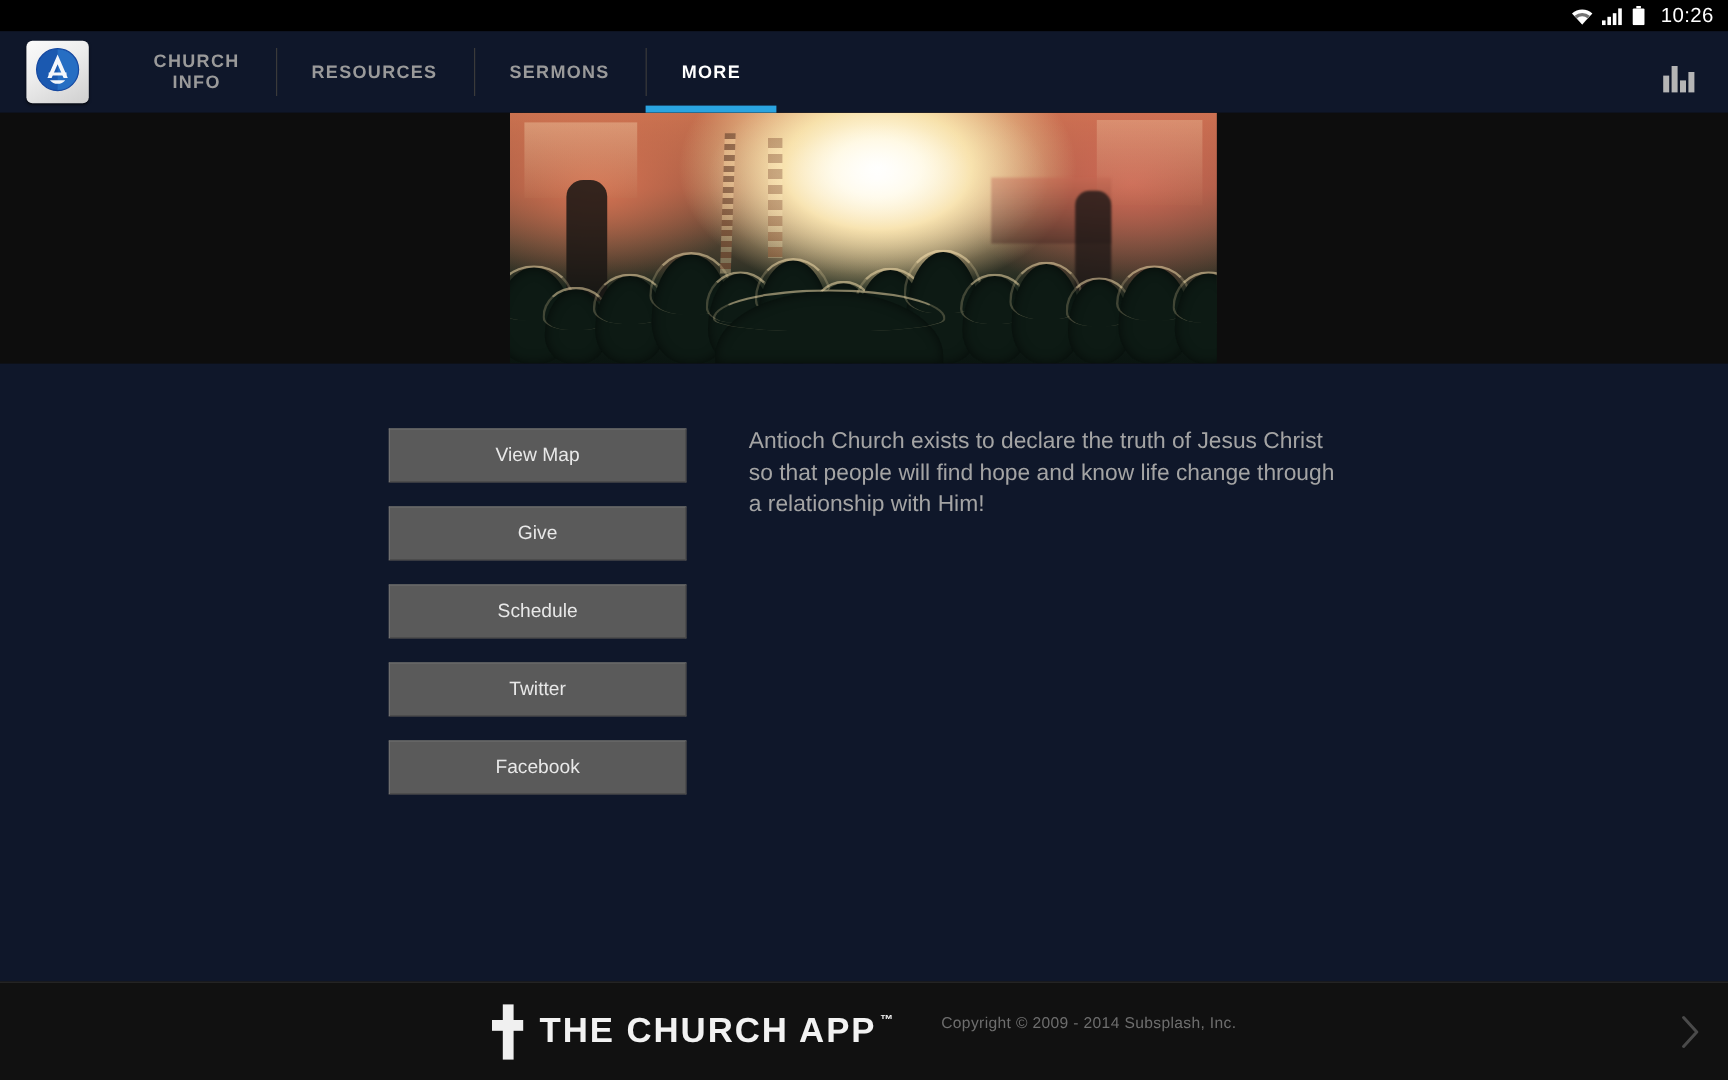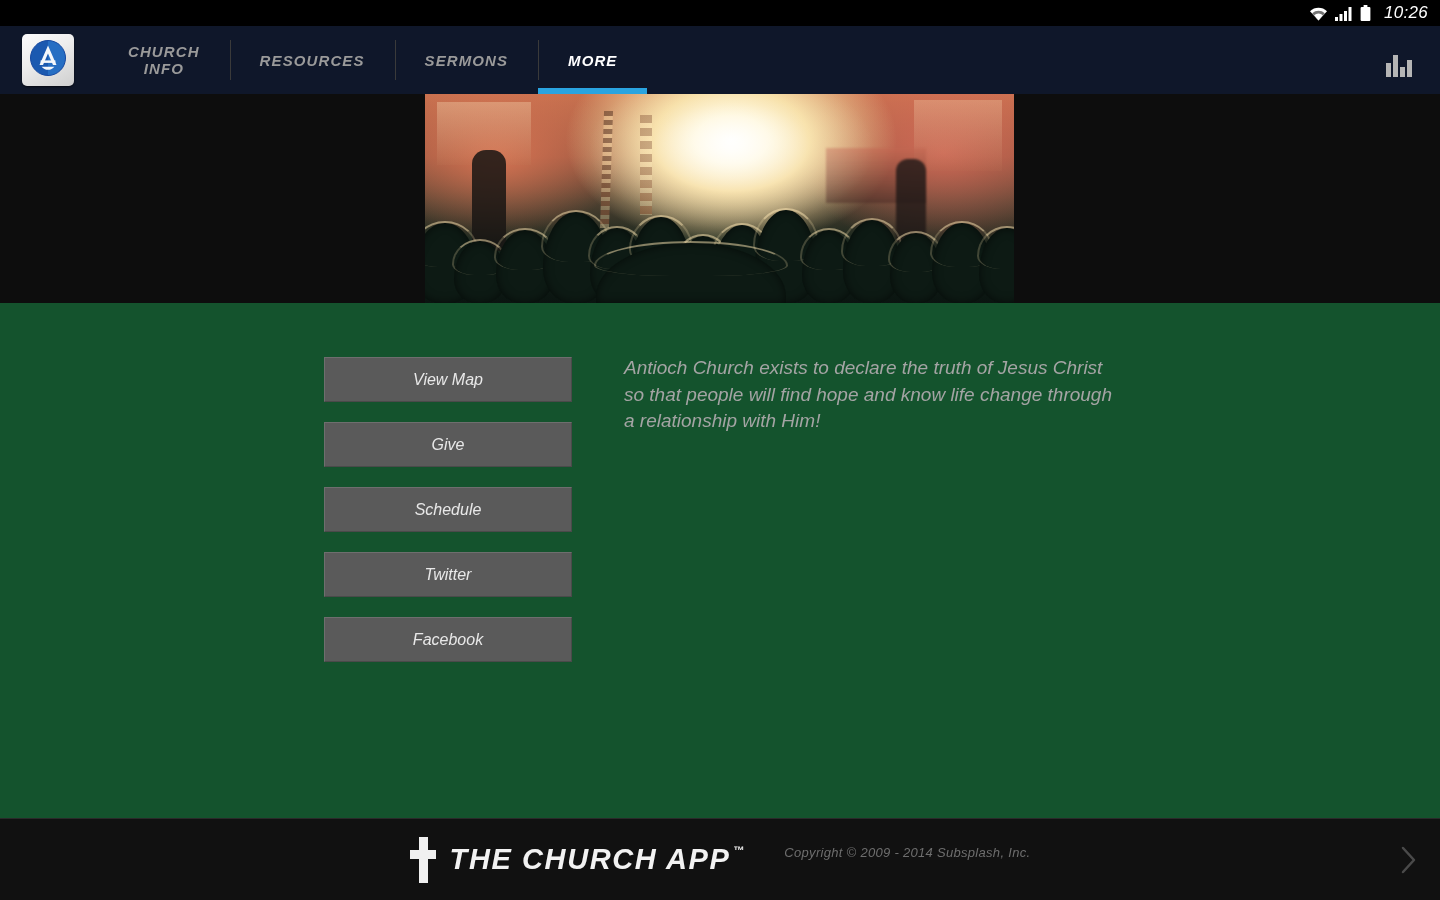--- a/index.html
+++ b/index.html
@@ -2,21 +2,21 @@
 <html><head>
 <meta charset="utf-8">
 <style>
   * { margin:0; padding:0; box-sizing:border-box; }
   html, body {
     width:1440px; height:900px;
     background:#111111;
     font-family:"Liberation Sans", sans-serif;
     overflow:hidden;
   }
-  #app { position:relative; width:1440px; height:816px; background:#0d0d0d;font-style:italic; }
+  #app { position:relative; width:1440px; height:816px; background:#0d0d0d; }
 
   
   .statusbar {
     position:absolute; top:0; left:0; width:1440px; height:26px;
     background:#000000;
     display:flex; align-items:center; justify-content:flex-end;
     padding-right:12px;
   }
   .status-icons { display:flex; align-items:center; gap:7px; }
   .sb-clock {
@@ -136,21 +136,21 @@
   }
   .hero-img .glow {
     position:absolute; inset:0;
     background:radial-gradient(ellipse 210px 120px at 52% 26%, rgba(255,255,255,.72) 0%, rgba(255,250,225,.22) 38%, rgba(255,255,255,0) 68%);
     pointer-events:none;
   }
 
   
   .content {
     position:absolute; top:303px; left:0; width:1440px; height:515px;
-    background:#14532d;
+    background:#0f172a;
     padding-left:40px;
   }
   .btn-col { position:absolute; left:324px; top:54px; width:248px; }
   .btn {
     width:248px; height:45px; margin-bottom:20px;
     background:#5a5a5a;
     border:1px solid #6e6e6e;
     border-bottom-color:#4a4a4a; border-right-color:#4a4a4a;
     color:#e8e8e8; font-size:16px;
     display:flex; align-items:center; justify-content:center;

